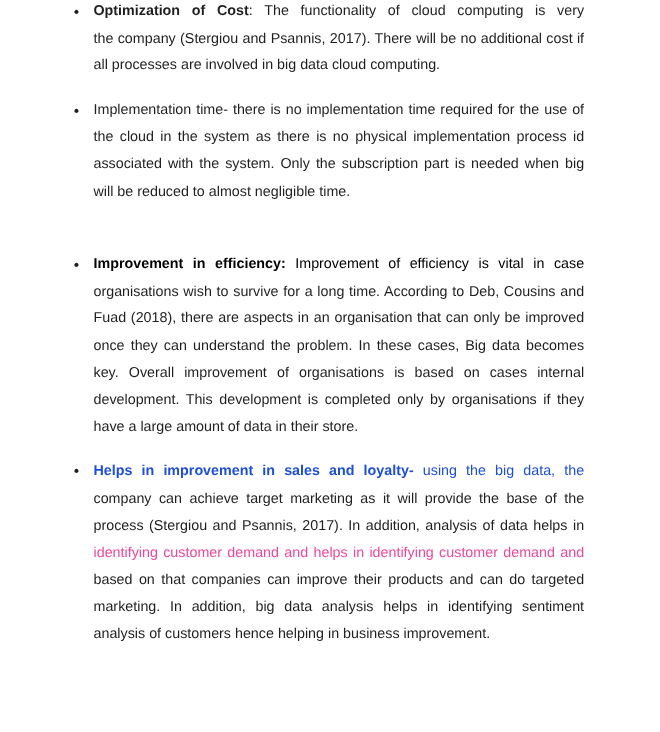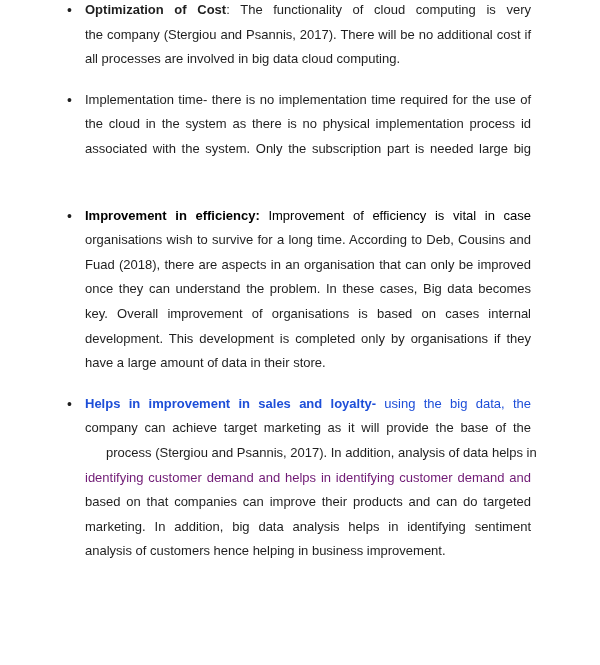--- a/index.html
+++ b/index.html
@@ -66,37 +66,38 @@
         <li class="bullet-item">
           <span class="marker" style="color: rgb(31, 31, 31);">•</span>
           <div class="line" style="color: rgb(31, 31, 31);"><span class="lead">Optimization of Cost</span><span>: The functionality of cloud computing is very</span></div>
           <div class="line" style="color: rgb(31, 31, 31);"><span>the company (Stergiou and Psannis, 2017). There will be no additional cost if</span></div>
           <div class="line para-last" style="color: rgb(31, 31, 31);"><span>all processes are involved in big data cloud computing.</span></div>
         </li>
         <li class="bullet-item">
           <span class="marker" style="color: rgb(31, 31, 31);">•</span>
           <div class="line" style="color: rgb(31, 31, 31);"><span>Implementation time- there is no implementation time required for the use of</span></div>
           <div class="line" style="color: rgb(31, 31, 31);"><span>the cloud in the system as there is no physical implementation process id</span></div>
-          <div class="line" style="color: rgb(31, 31, 31);"><span>associated with the system. Only the subscription part is needed large big</span></div>
+          <div class="line" style="color: rgb(31, 31, 31);"><span>associated with the system. Only the subscription part is needed when big</span></div>
+          <div class="line para-last" style="color: rgb(31, 31, 31);"><span>will be reduced to almost negligible time.</span></div>
         </li>
         <li class="bullet-item">
           <span class="marker" style="color: rgb(31, 31, 31);">•</span>
           <div class="line" style="color: #000000; margin-top: 42px;"><span class="lead">Improvement in efficiency:</span><span> Improvement of efficiency is vital in case</span></div>
           <div class="line" style="color: rgb(31, 31, 31);"><span>organisations wish to survive for a long time. According to Deb, Cousins and</span></div>
           <div class="line" style="color: rgb(31, 31, 31);"><span>Fuad (2018), there are aspects in an organisation that can only be improved</span></div>
           <div class="line" style="color: rgb(31, 31, 31);"><span>once they can understand the problem. In these cases, Big data becomes</span></div>
           <div class="line" style="color: rgb(31, 31, 31);"><span>key. Overall improvement of organisations is based on cases internal</span></div>
           <div class="line" style="color: rgb(31, 31, 31);"><span>development. This development is completed only by organisations if they</span></div>
           <div class="line para-last" style="color: rgb(31, 31, 31);"><span>have a large amount of data in their store.</span></div>
         </li>
         <li class="bullet-item">
           <span class="marker" style="color: rgb(31, 31, 31);">•</span>
           <div class="line" style="color: #1d4ed8;"><span class="lead">Helps in improvement in sales and loyalty-</span><span> using the big data, the</span></div>
           <div class="line" style="color: rgb(31, 31, 31);"><span>company can achieve target marketing as it will provide the base of the</span></div>
-          <div class="line" style="color: rgb(31, 31, 31); margin-left: 21px;"><span>process (Stergiou and Psannis, 2017). In addition, analysis of data helps in</span></div>
-          <div class="line" style="color: #701a75;"><span>identifying customer demand and helps in identifying customer demand and</span></div>
+          <div class="line" style="color: rgb(31, 31, 31);"><span>process (Stergiou and Psannis, 2017). In addition, analysis of data helps in</span></div>
+          <div class="line" style="color: #ec4899;"><span>identifying customer demand and helps in identifying customer demand and</span></div>
           <div class="line" style="color: rgb(31, 31, 31);"><span>based on that companies can improve their products and can do targeted</span></div>
           <div class="line" style="color: rgb(31, 31, 31);"><span>marketing. In addition, big data analysis helps in identifying sentiment</span></div>
           <div class="line para-last" style="color: rgb(31, 31, 31);"><span>analysis of customers hence helping in business improvement.</span></div>
         </li>
       </ul>
   </div>
 </div>
 
 </body></html>

